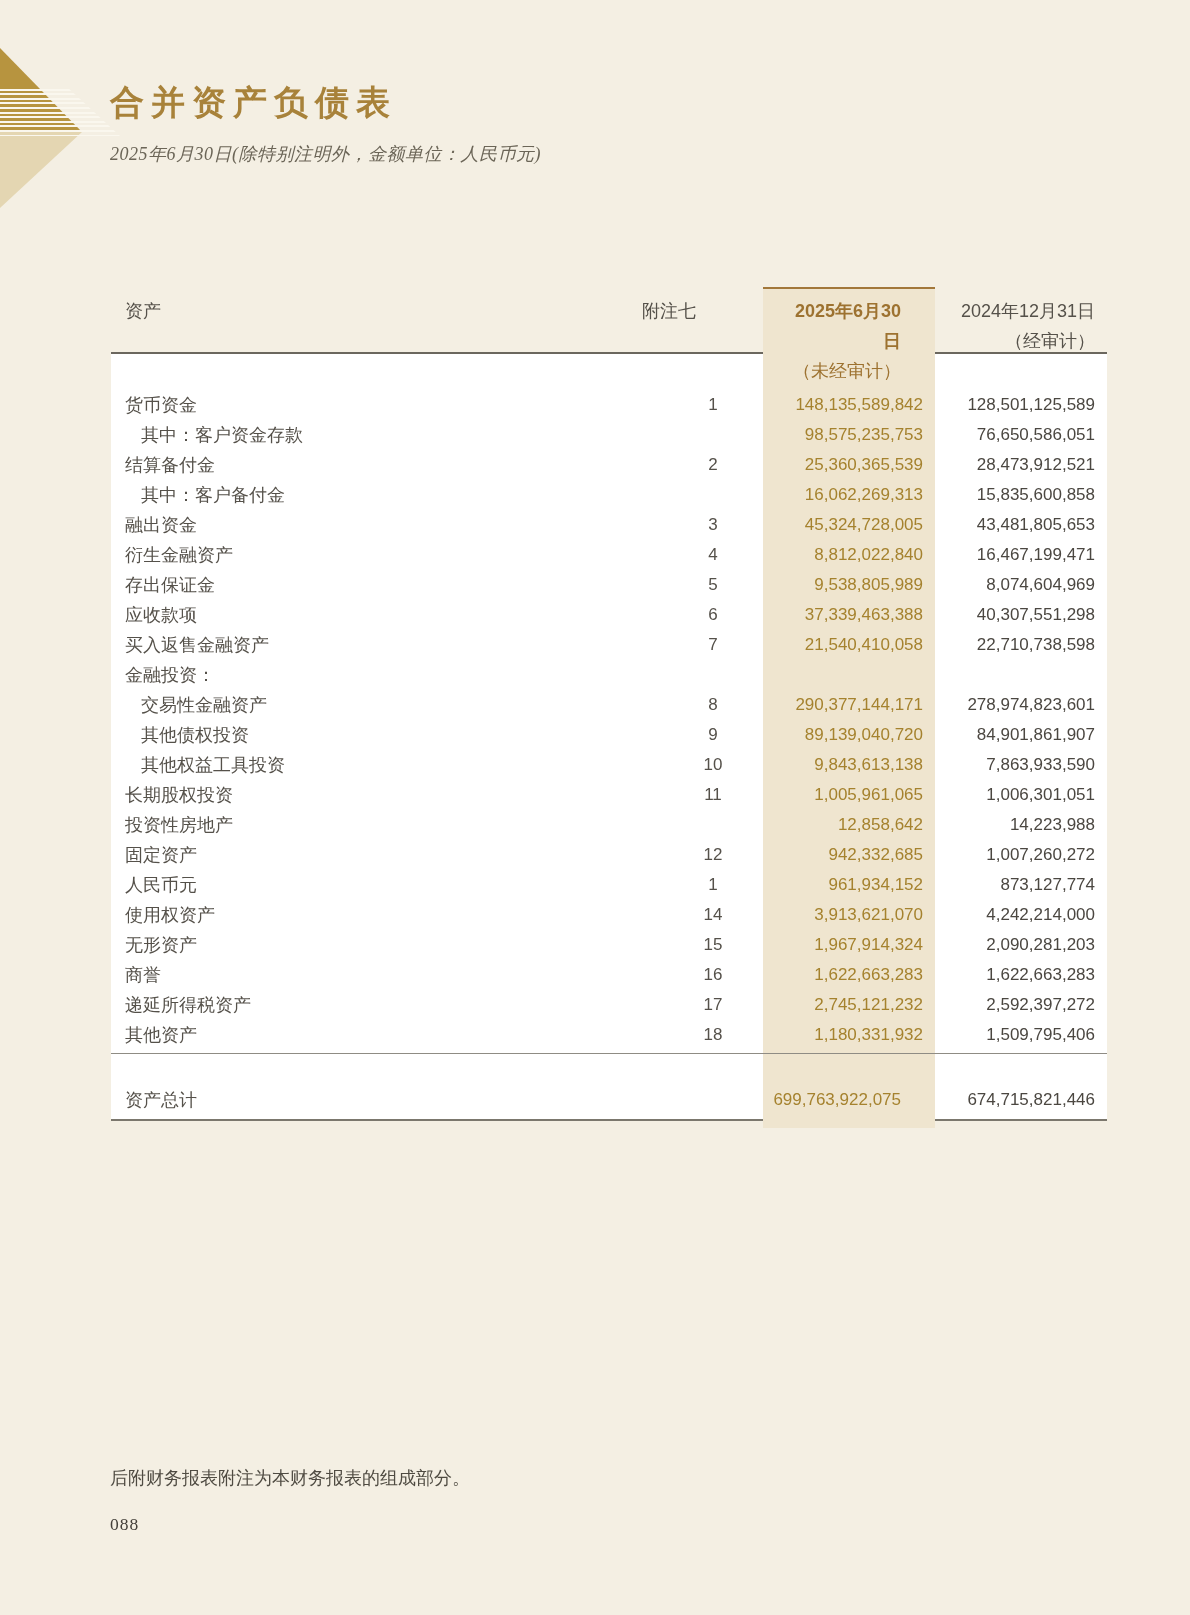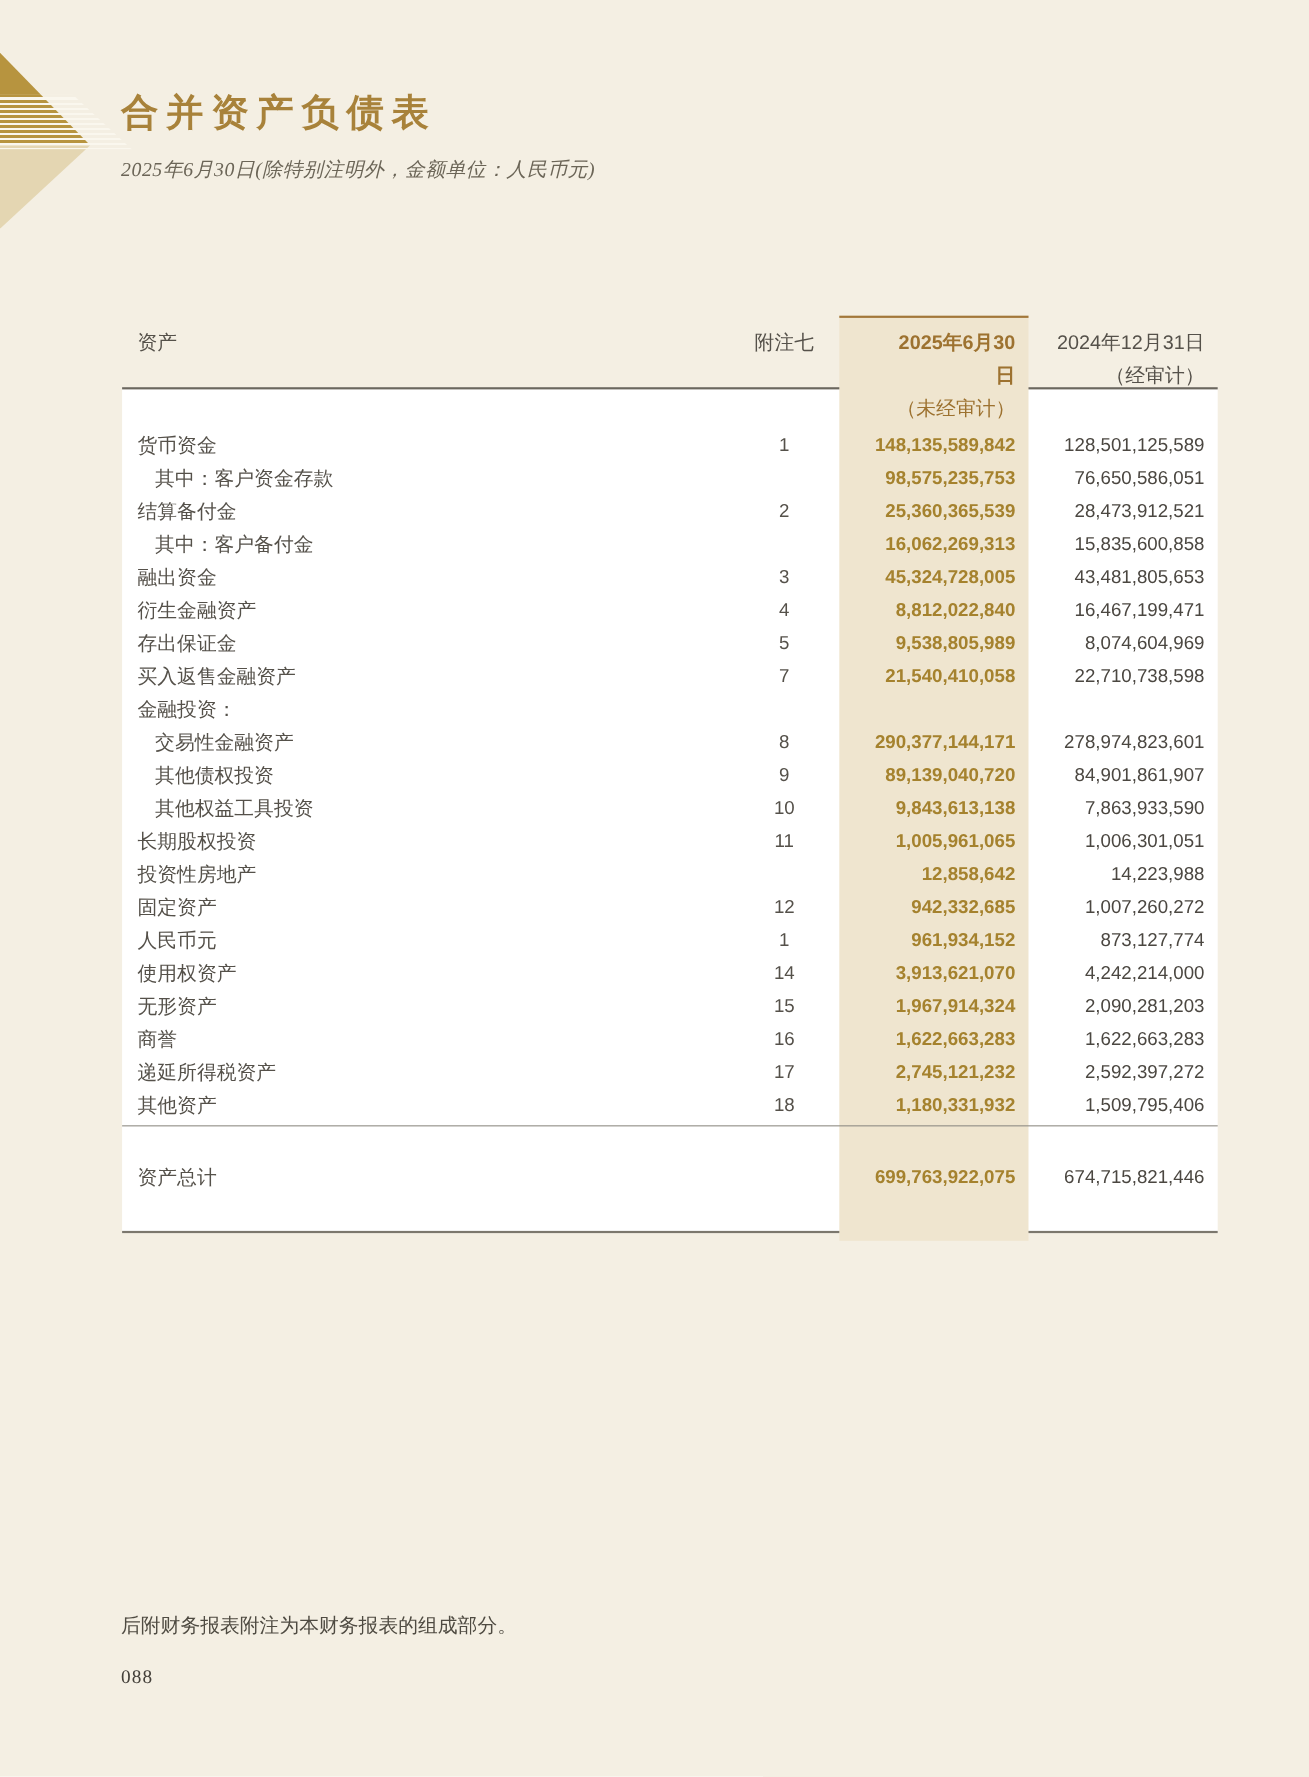--- a/index.html
+++ b/index.html
@@ -43,34 +43,34 @@
     font-size:18px; color:#6b6557; letter-spacing:0.5px;
   }
   
   .bs-table{position:absolute; left:111px; top:271px; width:996px; height:860px;}
   .white-bg{position:absolute; left:0; top:81px; width:996px; height:769px;
     background:#ffffff; box-sizing:border-box;
     border-top:2px solid #6b675e; border-bottom:2px solid #7b776d; z-index:0;}
   .hl-col{position:absolute; left:652px; top:16px; width:172px; height:841px;
     background:var(--highlight-bg); border-top:2px solid var(--gold-border);
     box-sizing:border-box; z-index:1;}
-  .thead,.tbody,.sep,.total-row{position:relative; z-index:2;}
+  .thead,.tbody,.sep,.total-row{position:relative; z-index:2;gap:22px;}
   .thead{display:flex; align-items:flex-start; padding-top:25px; height:56px;
     font-size:18px; color:var(--text-dark);}
   .c-label{flex:1; padding-left:14px; color:var(--text-dark);}
   .c-label.indent{padding-left:30px;}
   .c-note{width:100px; text-align:center; color:var(--text-dark);}
   .c-2025,.c-2024{width:172px; text-align:right; padding-right:12px; box-sizing:border-box;}
   .h-line{line-height:30px;}
   .h-gold{color:var(--header-gold);}
   .h-gold.b{font-weight:bold;padding-left:45px;}
   .tbody{padding-top:38px;}
   .row{display:flex; align-items:center; height:30px; font-size:18px; line-height:30px;}
   .row .c-note{font-size:17px;}
-  .v25{font-weight:bold; color:var(--value-gold); font-size:17px;}
+  .v25{font-weight:normal; color:var(--value-gold); font-size:17px;}
   .v24{color:var(--text-value); font-size:17px;}
   .sep{margin-top:3px; border-top:1px solid #8f8c84; height:0;}
   .total-row{display:flex; align-items:flex-start; padding-top:31px; height:37px;
     font-size:18px; line-height:30px;}
   
   .footnote{position:absolute; left:110px; top:1466px; font-size:18px; color:#4f4b42;}
   .pagenum{position:absolute; left:110px; top:1514px;
     font-family:"Liberation Serif", serif; font-size:17.5px; color:#44403a; letter-spacing:1px;}
 </style>
 </head>
@@ -141,20 +141,26 @@
           <span class="c-2025 v25">8,812,022,840</span>
           <span class="c-2024 v24">16,467,199,471</span>
         </div>
         <div class="row">
           <span class="c-label">存出保证金</span>
           <span class="c-note">5</span>
           <span class="c-2025 v25">9,538,805,989</span>
           <span class="c-2024 v24">8,074,604,969</span>
         </div>
         <div class="row">
+          <span class="c-label">应收款项</span>
+          <span class="c-note">6</span>
+          <span class="c-2025 v25">37,339,463,388</span>
+          <span class="c-2024 v24">40,307,551,298</span>
+        </div>
+        <div class="row">
           <span class="c-label">买入返售金融资产</span>
           <span class="c-note">7</span>
           <span class="c-2025 v25">21,540,410,058</span>
           <span class="c-2024 v24">22,710,738,598</span>
         </div>
         <div class="row">
           <span class="c-label">金融投资：</span>
           <span class="c-note"></span>
           <span class="c-2025 v25"></span>
           <span class="c-2024 v24"></span>

